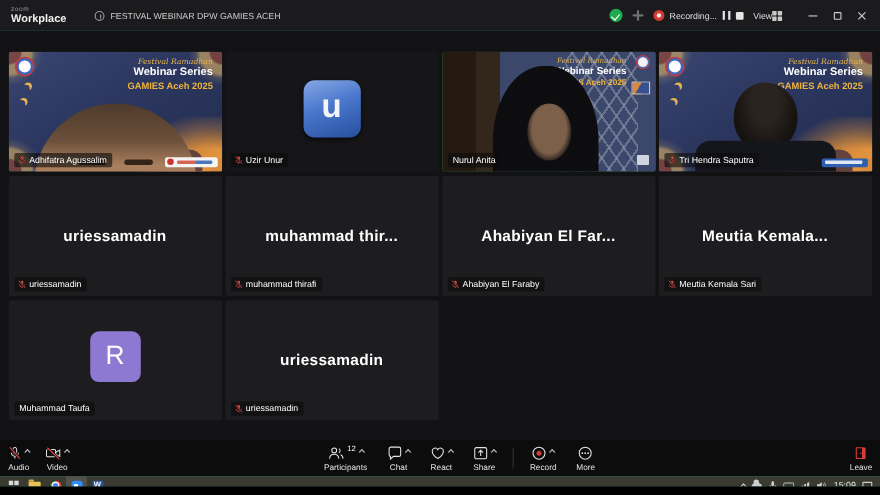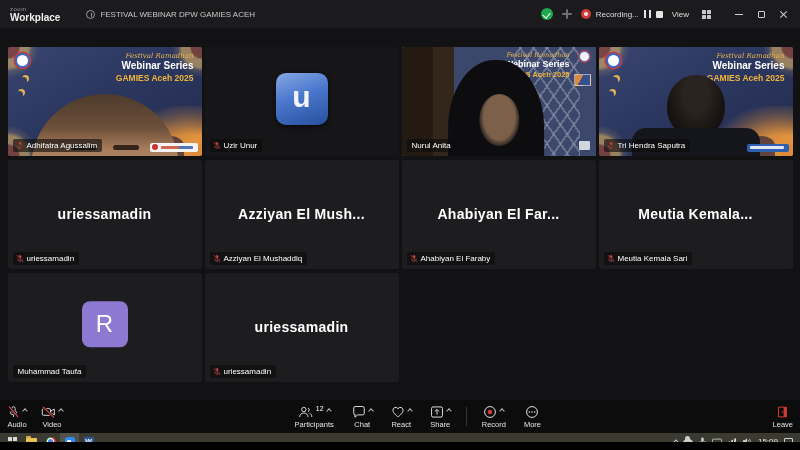--- a/index.html
+++ b/index.html
@@ -20,21 +20,21 @@
   .shield { width:12px; height:12px; border-radius:50%; background:#1fa94e; position:relative; }
   .shield::after { content:""; position:absolute; left:3.5px; top:2.5px; width:4px; height:6px; border:solid #fff; border-width:0 1.5px 1.5px 0; transform:rotate(40deg); }
   .interp-icon { width:10px; height:10px; position:relative; opacity:.75; }
   .interp-icon::before, .interp-icon::after { content:""; position:absolute; left:4px; top:0; width:2px; height:10px; background:#8b8b8b; border-radius:1px; }
   .interp-icon::after { transform:rotate(90deg); }
   .rec-group { display:flex; align-items:center; gap:5px; color:#dedede; font-size:8px; }
   .rec-dot { width:10px; height:10px; border-radius:50%; background:#d23b34; position:relative; }
   .rec-dot::after { content:""; position:absolute; left:3px; top:3px; width:4px; height:4px; border-radius:50%; background:#f6e7e6; }
   .pause-btn { width:7px; height:8px; border-left:2px solid #e5e5e5; border-right:2px solid #e5e5e5; }
   .stop-btn { width:7px; height:7px; background:#e5e5e5; border-radius:1px; }
-  .view-group { display:flex; align-items:center; gap:13px; color:#dedede; font-size:8px; }
+  .view-group { display:flex; align-items:center; gap:0; color:#dedede; font-size:8px; }
   .grid-icon { width:9px; height:9px; display:grid; grid-template-columns:1fr 1fr; gap:1px; }
   .grid-icon span { background:#c9c9c9; border-radius:.5px; }
   .win-btns { display:flex; margin-left:8px; }
   .win-btn { width:22px; height:20px; display:flex; align-items:center; justify-content:center; position:relative; }
   .min-glyph { width:8px; height:1px; background:#cfcfcf; }
   .max-glyph { width:7px; height:7px; border:1px solid #cfcfcf; border-radius:1px; }
   .close-glyph { width:9px; height:9px; position:relative; }
   .close-glyph::before, .close-glyph::after { content:""; position:absolute; left:4px; top:0; width:1px; height:9px; background:#cfcfcf; }
   .close-glyph::before { transform:rotate(45deg); } .close-glyph::after { transform:rotate(-45deg); }
 
@@ -283,35 +283,35 @@
             <rect x="4.2" y="1" width="3.6" height="6" rx="1.8" fill="#e04848"></rect>
             <path d="M2.5 6.2a3.5 3.5 0 0 0 7 0" fill="none" stroke="#e04848" stroke-width="1"></path>
             <line x1="6" y1="9.7" x2="6" y2="11" stroke="#e04848" stroke-width="1"></line>
             <line x1="1.5" y1="1" x2="10.5" y2="11" stroke="#1a1a1a" stroke-width="2.4"></line>
             <line x1="1.5" y1="1" x2="10.5" y2="11" stroke="#e04848" stroke-width="1.1"></line>
           </svg>
         <span>uriessamadin</span>
       </div>
     </div>
 
-
-
-    <div class="tile">
-      <div class="center-name">Azziyan El Mush...</div>
-      <div class="nlabel">
-        <svg width="8" height="9" viewBox="0 0 12 12">
-            <rect x="4.2" y="1" width="3.6" height="6" rx="1.8" fill="#e04848"></rect>
-            <path d="M2.5 6.2a3.5 3.5 0 0 0 7 0" fill="none" stroke="#e04848" stroke-width="1"></path>
-            <line x1="6" y1="9.7" x2="6" y2="11" stroke="#e04848" stroke-width="1"></line>
-            <line x1="1.5" y1="1" x2="10.5" y2="11" stroke="#1a1a1a" stroke-width="2.4"></line>
-            <line x1="1.5" y1="1" x2="10.5" y2="11" stroke="#e04848" stroke-width="1.1"></line>
-          </svg>
-        <span>Azziyan El Mushaddiq</span>
-      </div>
-    </div>
+    <div class="tile">
+      <div class="center-name">muhammad thir...</div>
+      <div class="nlabel">
+        <svg width="8" height="9" viewBox="0 0 12 12">
+            <rect x="4.2" y="1" width="3.6" height="6" rx="1.8" fill="#e04848"></rect>
+            <path d="M2.5 6.2a3.5 3.5 0 0 0 7 0" fill="none" stroke="#e04848" stroke-width="1"></path>
+            <line x1="6" y1="9.7" x2="6" y2="11" stroke="#e04848" stroke-width="1"></line>
+            <line x1="1.5" y1="1" x2="10.5" y2="11" stroke="#1a1a1a" stroke-width="2.4"></line>
+            <line x1="1.5" y1="1" x2="10.5" y2="11" stroke="#e04848" stroke-width="1.1"></line>
+          </svg>
+        <span>muhammad thirafi</span>
+      </div>
+    </div>
+
+
 
     <div class="tile">
       <div class="center-name">Ahabiyan El Far...</div>
       <div class="nlabel">
         <svg width="8" height="9" viewBox="0 0 12 12">
             <rect x="4.2" y="1" width="3.6" height="6" rx="1.8" fill="#e04848"></rect>
             <path d="M2.5 6.2a3.5 3.5 0 0 0 7 0" fill="none" stroke="#e04848" stroke-width="1"></path>
             <line x1="6" y1="9.7" x2="6" y2="11" stroke="#e04848" stroke-width="1"></line>
             <line x1="1.5" y1="1" x2="10.5" y2="11" stroke="#1a1a1a" stroke-width="2.4"></line>
             <line x1="1.5" y1="1" x2="10.5" y2="11" stroke="#e04848" stroke-width="1.1"></line>

